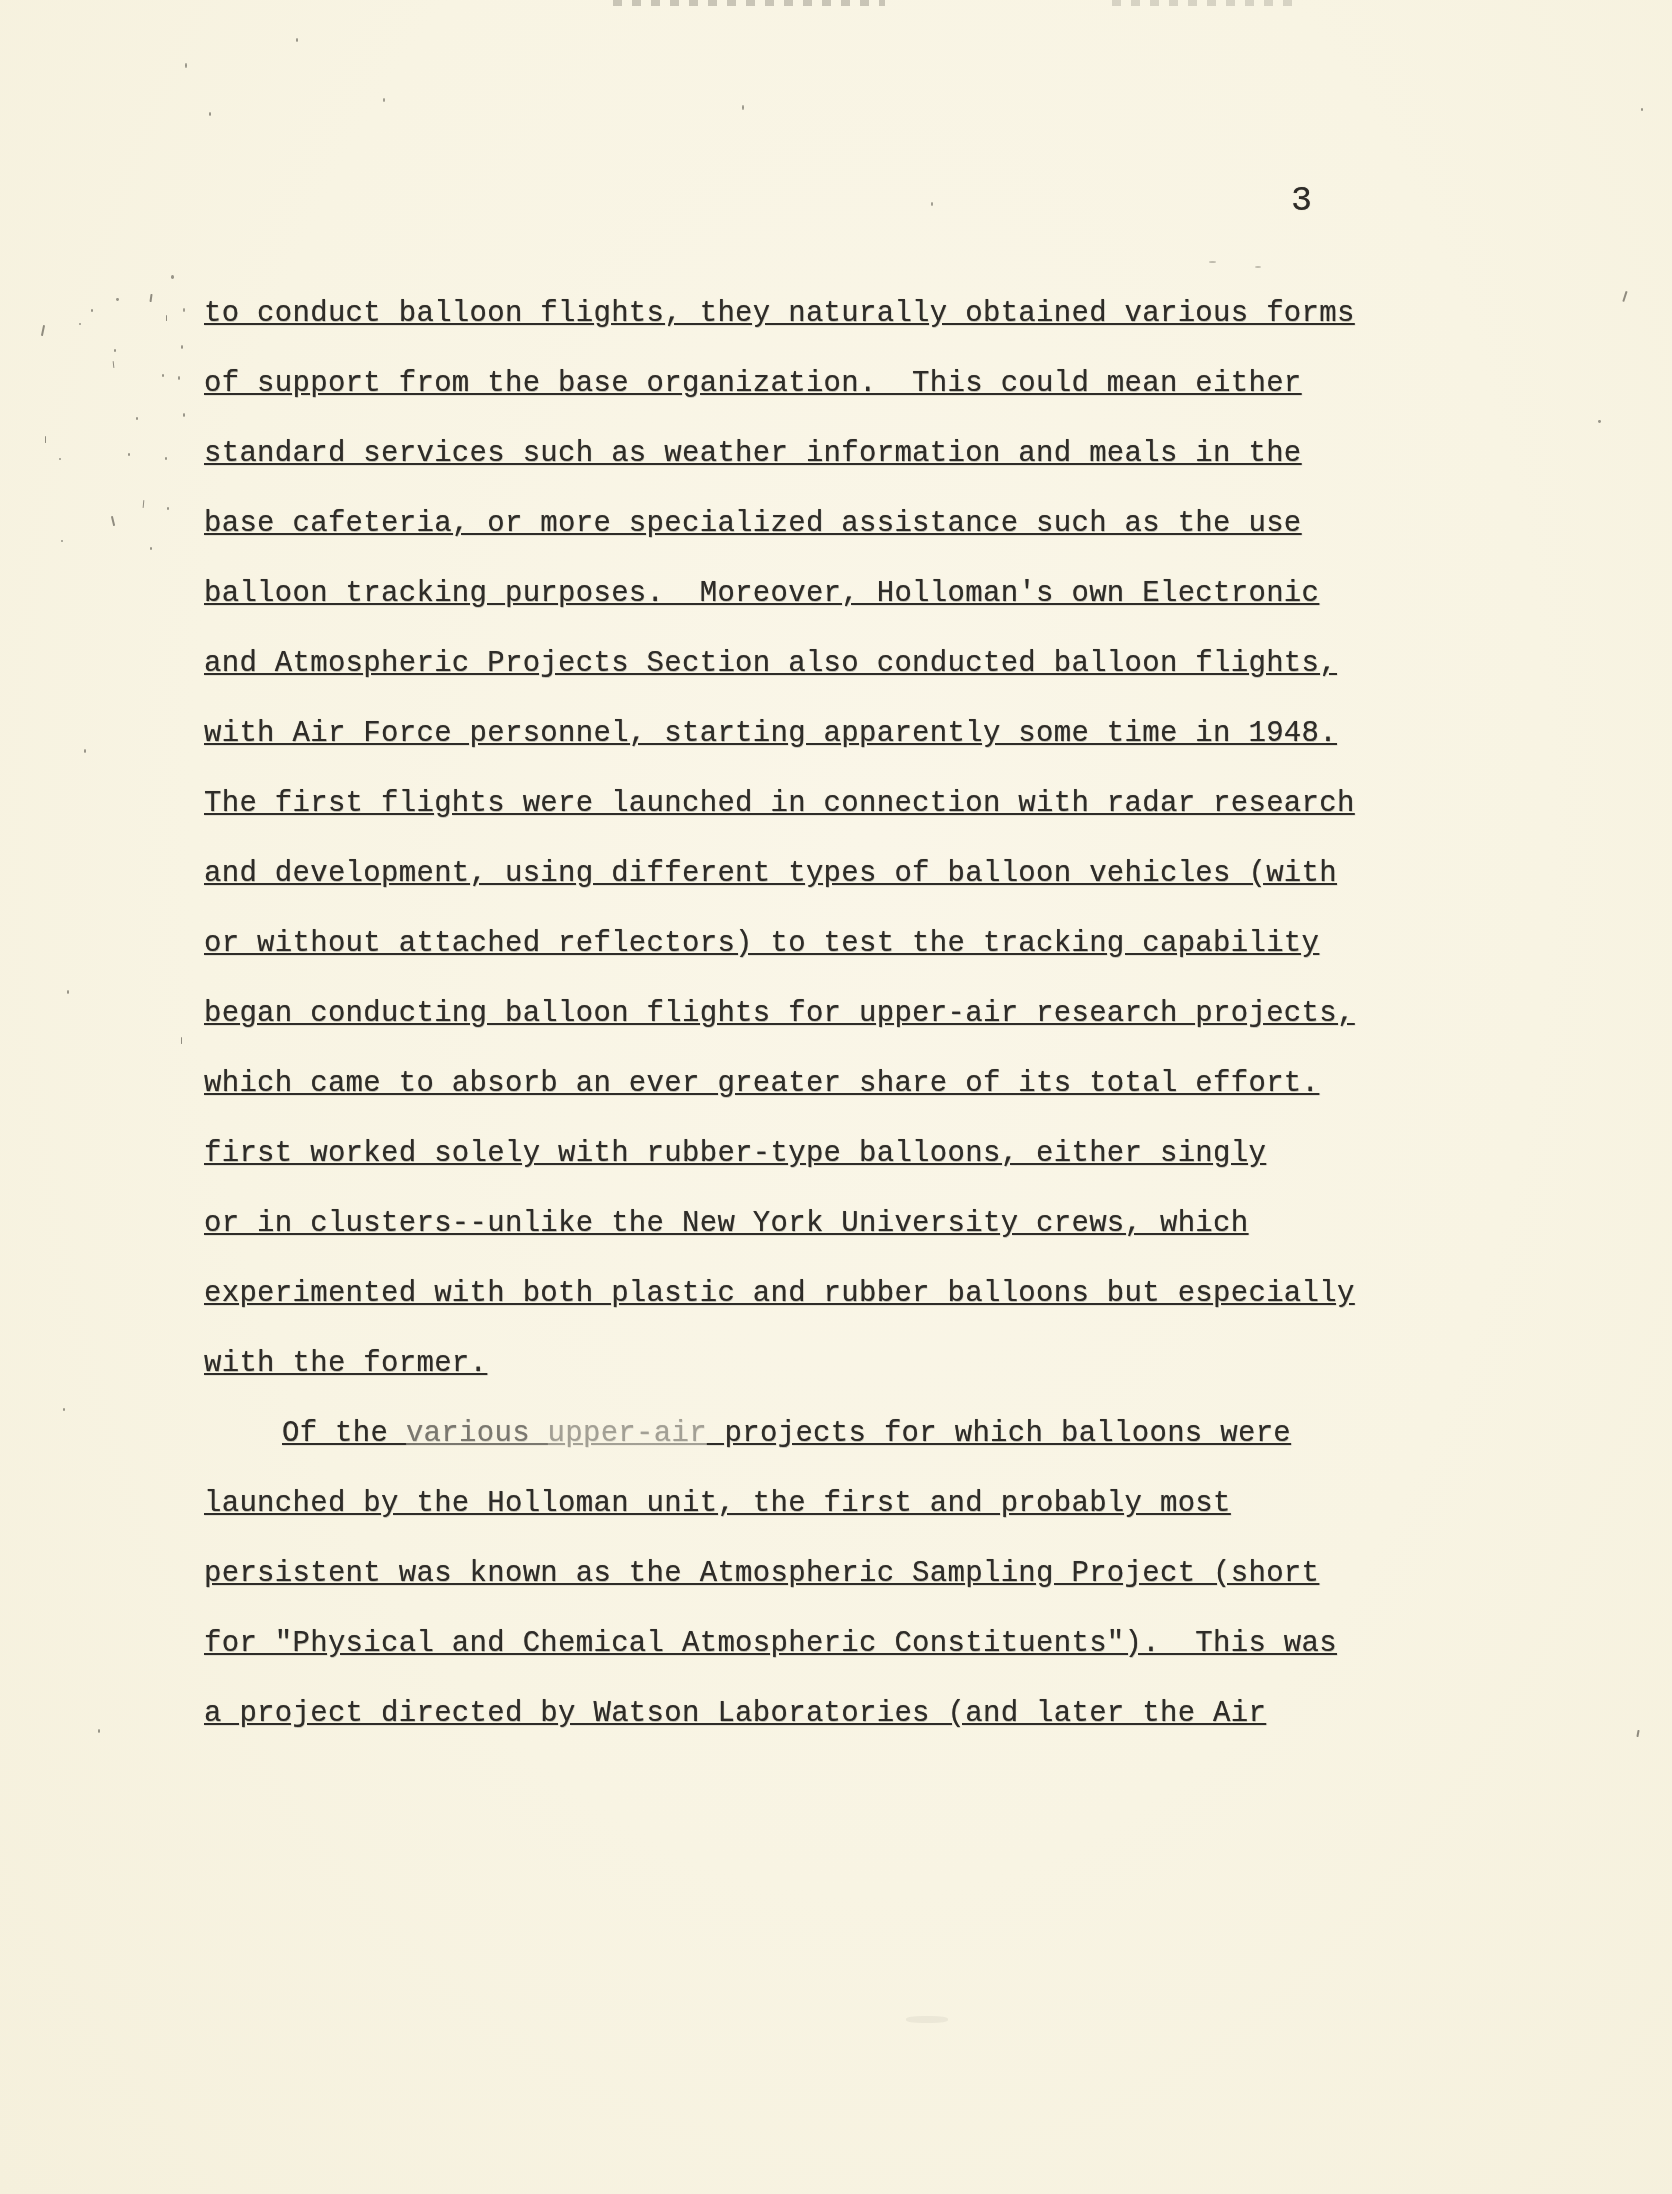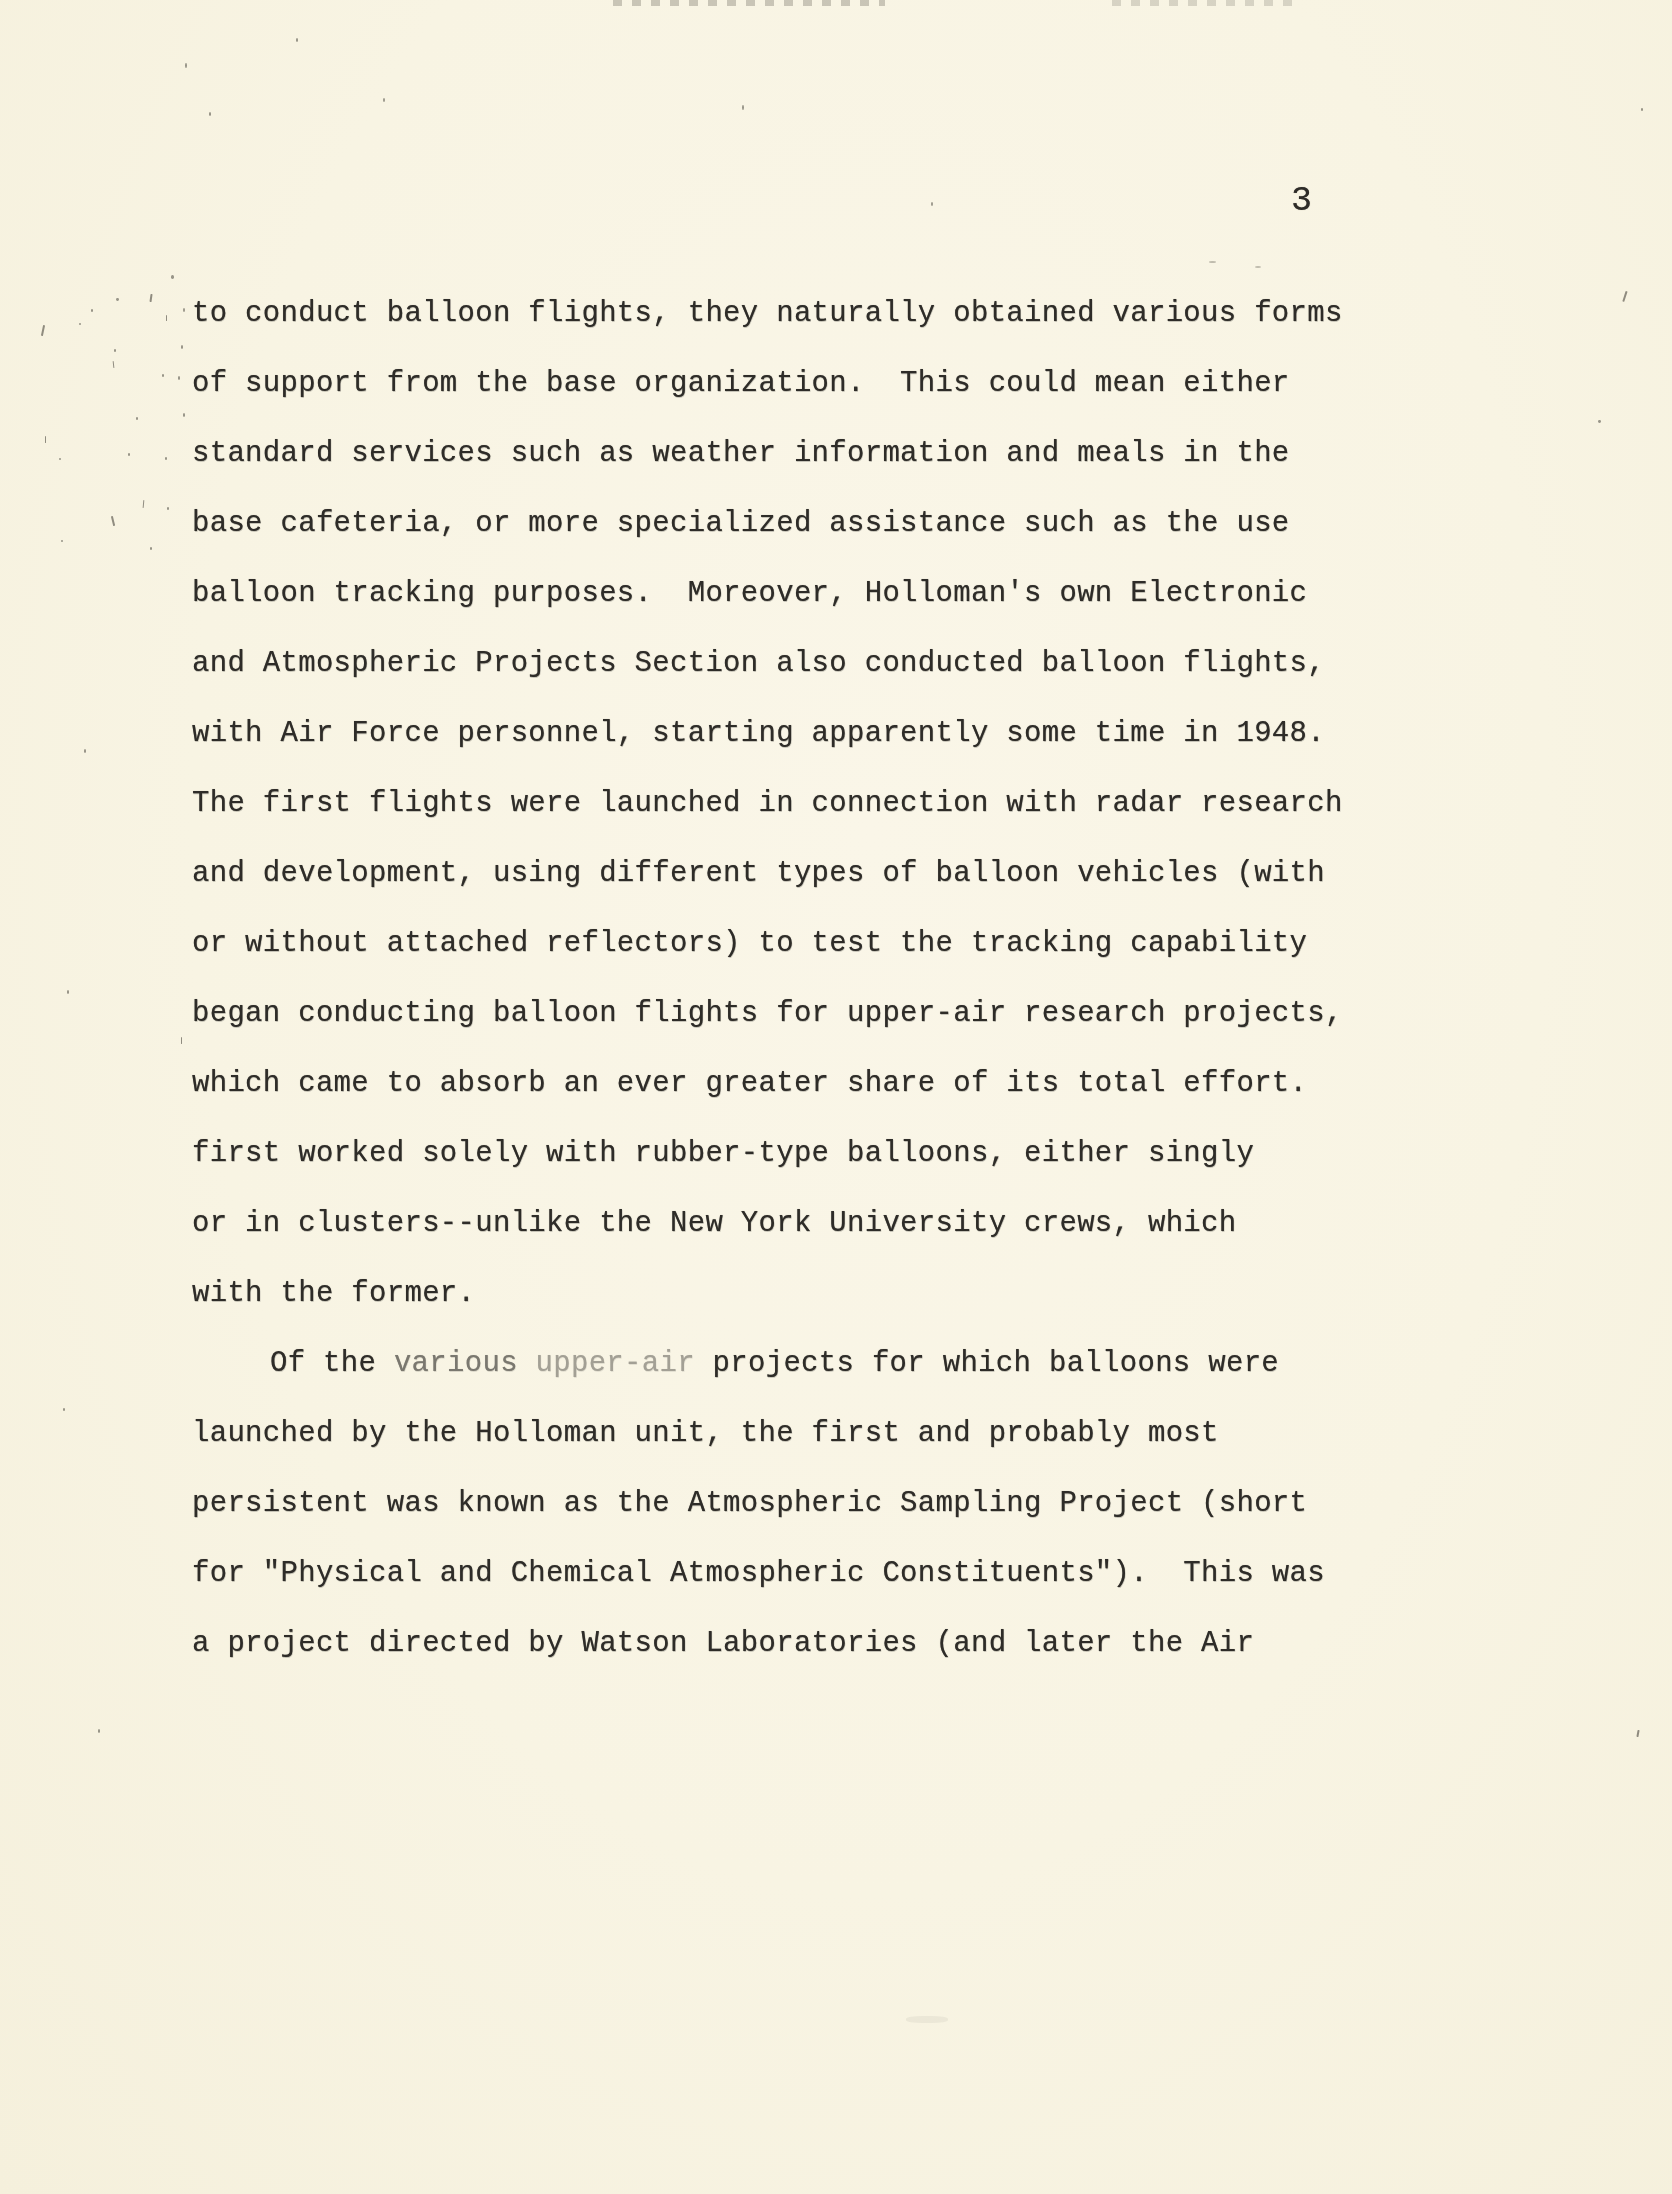--- a/index.html
+++ b/index.html
@@ -16,23 +16,24 @@
   .page-number {
     position: absolute;
     left: 1291px;
     top: 180px;
     font-size: 35px;
     line-height: 42px;
     text-shadow: 0 0 0.7px rgba(40,38,34,.6);
   }
   .text-block {
     position: absolute;
-    left: 192px;
+    left: 204px;
     top: 279px;
     width: 1227px;
+    text-decoration: underline;
   }
   .line {
     display: block;
     height: 70px;
     line-height: 70px;
     font-size: 29px;
     white-space: pre;
     letter-spacing: 0.3px;
     text-shadow: 0 0 0.7px rgba(46,44,40,.55), 0.5px 0.5px 0 rgba(46,44,40,.22);
   }
@@ -86,20 +87,21 @@
     <div class="line"><span>with Air Force personnel, starting apparently some time in 1948.</span></div>
     <div class="line"><span>The first flights were launched in connection with radar research</span></div>
     <div class="line"><span>and development, using different types of balloon vehicles (with</span></div>
     <div class="line"><span>or without attached reflectors) to test the tracking capability</span></div>
 
 
     <div class="line"><span>began conducting balloon flights for upper-air research projects,</span></div>
     <div class="line"><span>which came to absorb an ever greater share of its total effort.</span></div>
     <div class="line"><span>first worked solely with rubber-type balloons, either singly</span></div>
     <div class="line"><span>or in clusters--unlike the New York University crews, which</span></div>
+    <div class="line"><span>experimented with both plastic and rubber balloons but especially</span></div>
     <div class="line"><span>with the former.</span></div>
 
     <div class="line indent"><span>Of the </span><span class="fade1">various </span><span class="fade2">upper-air</span><span> projects for which balloons were</span></div>
 
     <div class="line"><span>launched by the Holloman unit, the first and probably most</span></div>
     <div class="line"><span>persistent was known as the Atmospheric Sampling Project (short</span></div>
     <div class="line"><span>for "Physical and Chemical Atmospheric Constituents").  This was</span></div>
     <div class="line"><span>a project directed by Watson Laboratories (and later the Air</span></div>
   </div>
 

